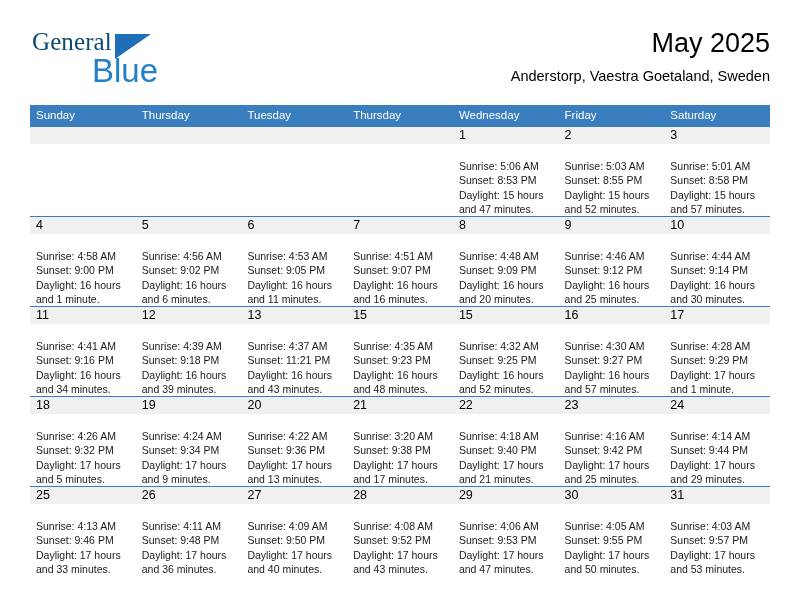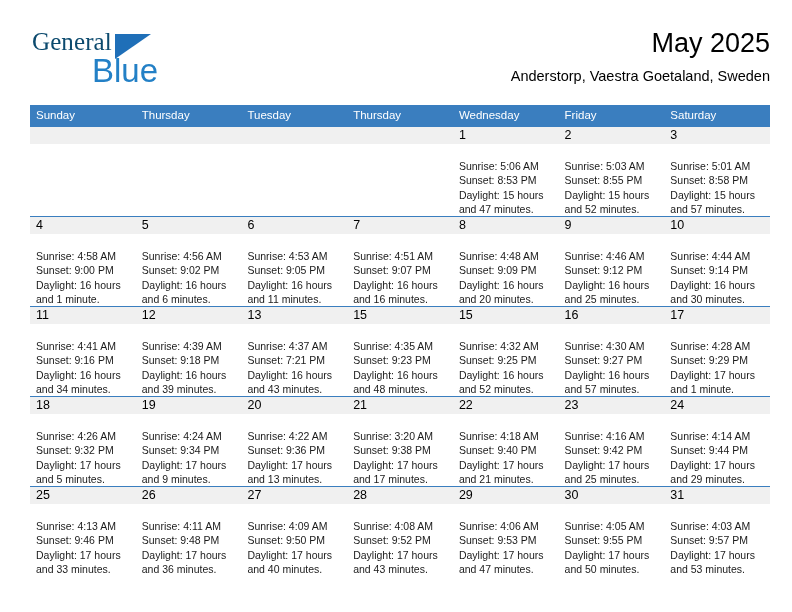--- a/index.html
+++ b/index.html
@@ -291,21 +291,21 @@
         <div class="info">
           <div>Sunrise: 4:39 AM</div>
           <div>Sunset: 9:18 PM</div>
           <div class="dl">Daylight: 16 hours and 39 minutes.</div>
         </div>
       </div>
       <div class="day">
         <span class="datenum">13</span>
         <div class="info">
           <div>Sunrise: 4:37 AM</div>
-          <div>Sunset: 7:21 PM</div>
+          <div>Sunset: 11:21 PM</div>
           <div class="dl">Daylight: 16 hours and 43 minutes.</div>
         </div>
       </div>
       <div class="day">
         <span class="datenum">15</span>
         <div class="info">
           <div>Sunrise: 4:35 AM</div>
           <div>Sunset: 9:23 PM</div>
           <div class="dl">Daylight: 16 hours and 48 minutes.</div>
         </div>

